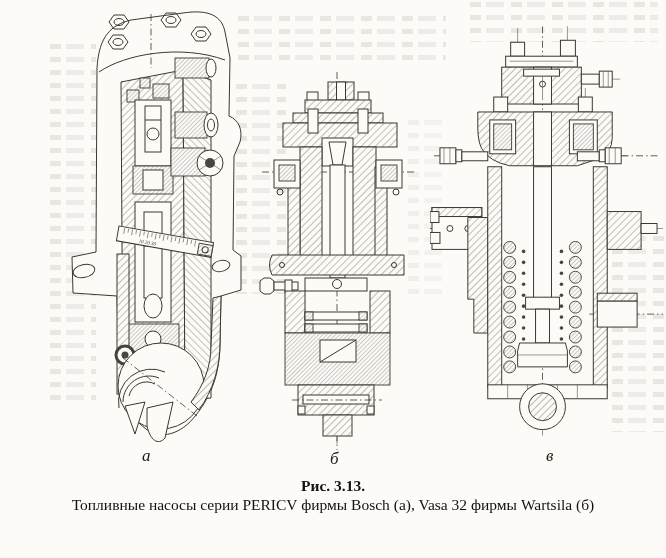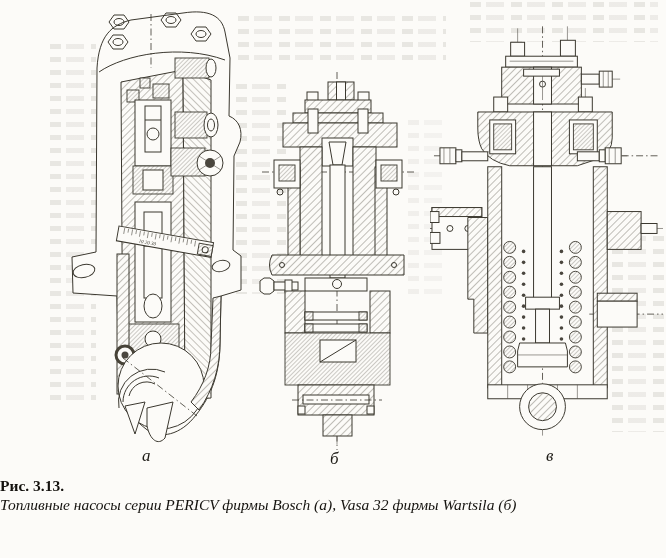--- a/index.html
+++ b/index.html
@@ -36,23 +36,23 @@
   svg .dash{stroke:#3b382f;stroke-width:.8;stroke-dasharray:7 3 1.5 3;fill:none;}
   svg .dot {fill:#4a463e;stroke:none;}
   svg text.rack{font-family:"Liberation Serif",serif;font-size:5px;font-style:italic;fill:#3b382f;}
   
   .plabel{
     position:absolute;font-style:italic;font-size:17px;color:#1d1b16;
   }
   .plabel-a{left:142px;top:446px;}
   .plabel-b{left:330px;top:449px;}
   .plabel-v{left:546px;top:446px;}
-  .caption{position:absolute;left:0;width:666px;top:477px;text-align:left;color:#14120e;}
+  .caption{position:absolute;left:0;width:666px;top:477px;text-align:center;color:#14120e;}
   .cap-num{font-weight:700;font-size:15.5px;margin-bottom:1px;}
-  .cap-line{font-style:italic;font-size:15.5px;line-height:17.5px;}
+  .cap-line{font-size:15.5px;line-height:17.5px;}
 </style>
 </head>
 <body>
 
 <div class="page">
 
   <div class="ghost g-left"></div>
   <div class="ghost g-gap1"></div>
   <div class="ghost g-top"></div>
   <div class="ghost g-tr"></div>

